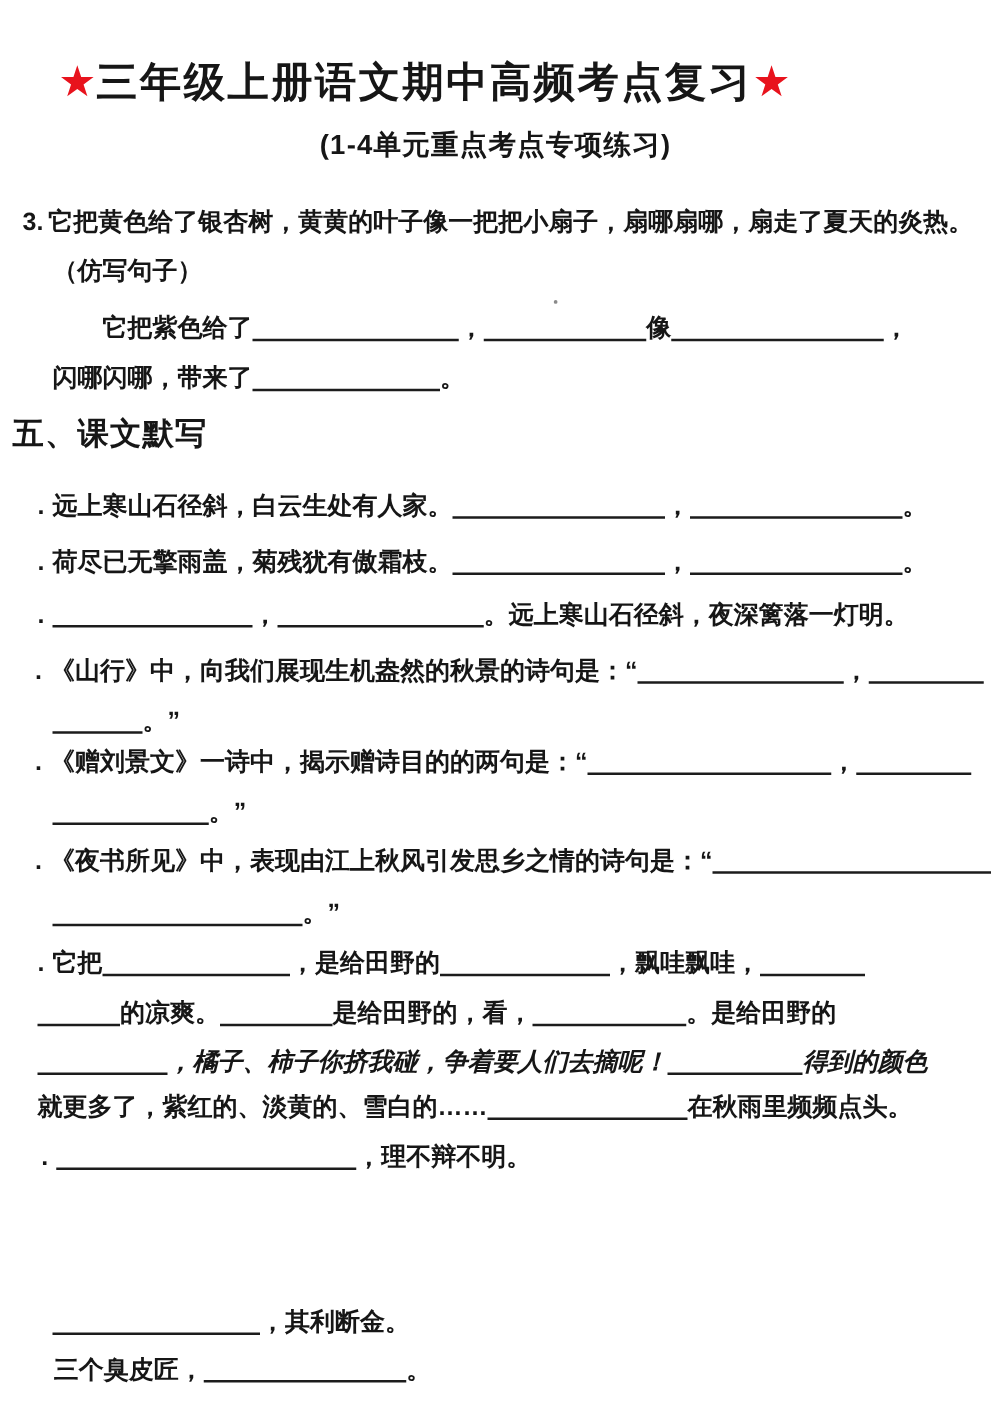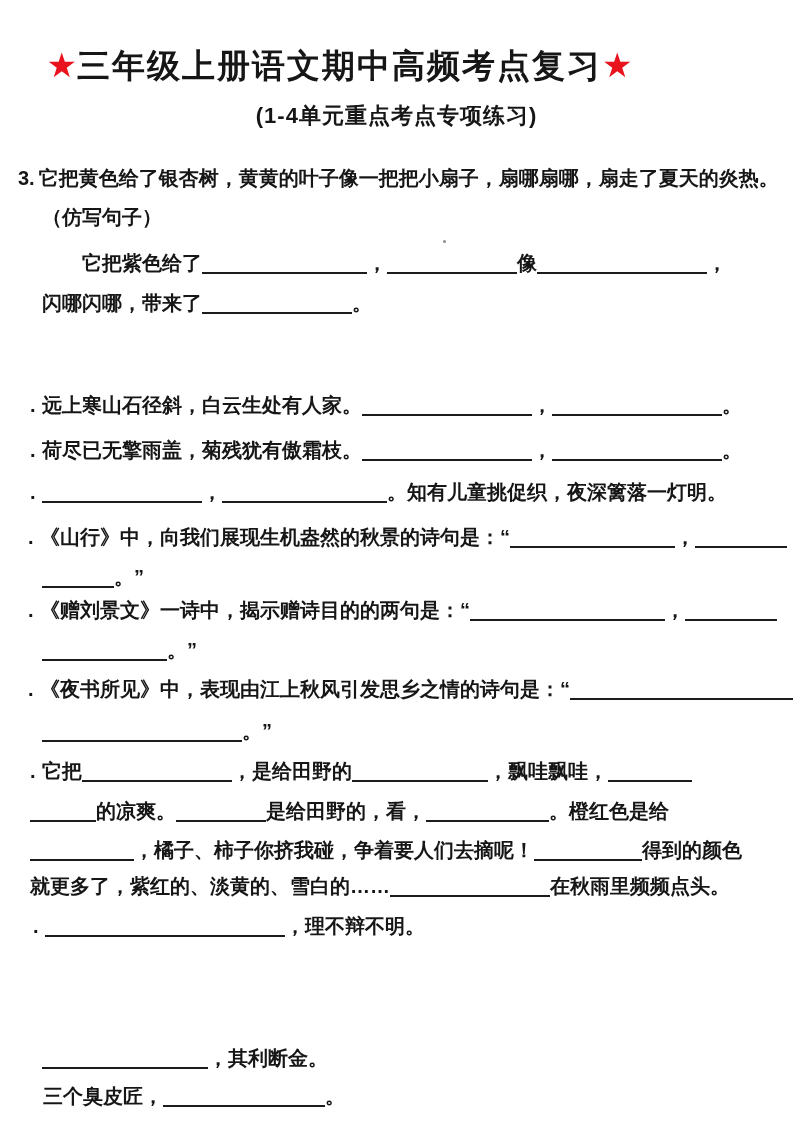--- a/index.html
+++ b/index.html
@@ -56,31 +56,32 @@
 
   <div class="artifact-dot" style="top:240px;left:443px;"></div>
 
   <div class="line" style="top:250px;left:82px;">
     <span>它把紫色给了</span><span class="b" style="width:165px;"></span><span>，</span><span class="b" style="width:130px;"></span><span>像</span><span class="b" style="width:170px;"></span><span>，</span>
   </div>
   <div class="line" style="top:290px;left:42px;">
     <span>闪哪闪哪，带来了</span><span class="b" style="width:150px;"></span><span>。</span>
   </div>
 
+  <div class="line heading" style="top:334px;left:10px;">五、课文默写</div>
 
   <div class="line" style="top:392px;left:30px;">
     <span class="marker">.</span><span>远上寒山石径斜，白云生处有人家。</span><span class="b" style="width:170px;"></span><span>，</span><span class="b" style="width:170px;"></span><span>。</span>
   </div>
 
   <div class="line" style="top:437px;left:30px;">
     <span class="marker">.</span><span>荷尽已无擎雨盖，菊残犹有傲霜枝。</span><span class="b" style="width:170px;"></span><span>，</span><span class="b" style="width:170px;"></span><span>。</span>
   </div>
 
   <div class="line" style="top:479px;left:30px;">
-    <span class="marker">.</span><span class="b" style="width:160px;"></span><span>，</span><span class="b" style="width:165px;"></span><span>。知有儿童挑促织，夜深篱落一灯明。</span>
+    <span class="marker">.</span><span class="b" style="width:160px;"></span><span>，</span><span class="b" style="width:165px;"></span><span>。远上寒山石径斜，夜深篱落一灯明。</span>
   </div>
 
   <div class="line" style="top:524px;left:28px;">
     <span class="marker">.</span><span>《山行》中，向我们展现生机盎然的秋景的诗句是：“</span><span class="b" style="width:165px;"></span><span>，</span><span class="b" style="width:92px;"></span>
   </div>
   <div class="line" style="top:564px;left:42px;">
     <span class="b" style="width:72px;"></span><span>。”</span>
   </div>
 
   <div class="line" style="top:597px;left:28px;">
@@ -94,23 +95,23 @@
     <span class="marker">.</span><span>《夜书所见》中，表现由江上秋风引发思乡之情的诗句是：“</span><span class="b" style="width:230px;"></span>
   </div>
   <div class="line" style="top:718px;left:42px;">
     <span class="b" style="width:200px;"></span><span>。”</span>
   </div>
 
   <div class="line" style="top:758px;left:30px;">
     <span class="marker">.</span><span>它把</span><span class="b" style="width:150px;"></span><span>，是给田野的</span><span class="b" style="width:136px;"></span><span>，飘哇飘哇，</span><span class="b" style="width:84px;"></span>
   </div>
   <div class="line" style="top:798px;left:30px;">
-    <span class="b" style="width:66px;"></span><span>的凉爽。</span><span class="b" style="width:90px;"></span><span>是给田野的，看，</span><span class="b" style="width:123px;"></span><span>。橙红色是给</span>
+    <span class="b" style="width:66px;"></span><span>的凉爽。</span><span class="b" style="width:90px;"></span><span>是给田野的，看，</span><span class="b" style="width:123px;"></span><span>。是给田野的</span>
   </div>
-  <div class="line" style="top:837px;left:30px;">
+  <div class="line" style="top:837px;left:30px;font-style:italic;">
     <span class="b" style="width:104px;"></span><span>，橘子、柿子你挤我碰，争着要人们去摘呢！</span><span class="b" style="width:108px;"></span><span>得到的颜色</span>
   </div>
   <div class="line" style="top:873px;left:30px;">
     <span>就更多了，紫红的、淡黄的、雪白的……</span><span class="b" style="width:160px;"></span><span>在秋雨里频频点头。</span>
   </div>
 
   <div class="line" style="top:913px;left:33px;">
     <span class="marker">.</span><span class="b" style="width:240px;"></span><span>，理不辩不明。</span>
   </div>
 

